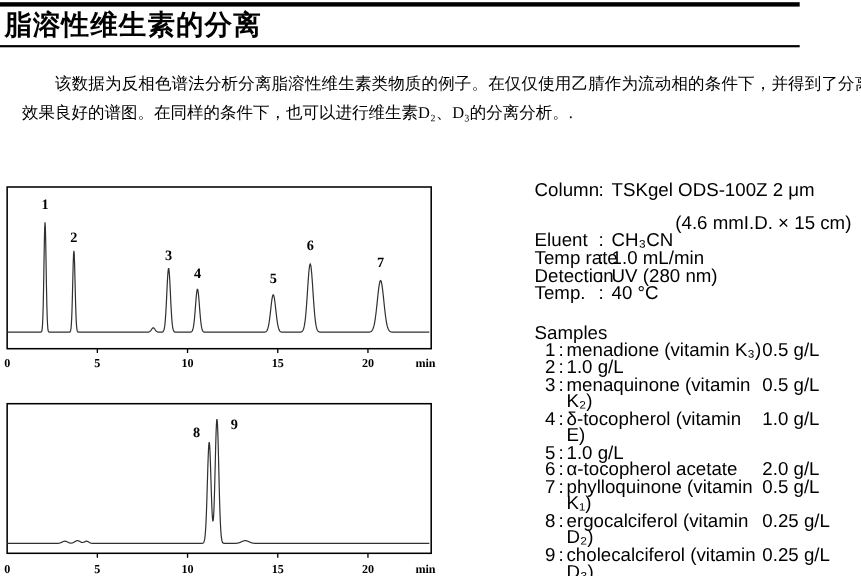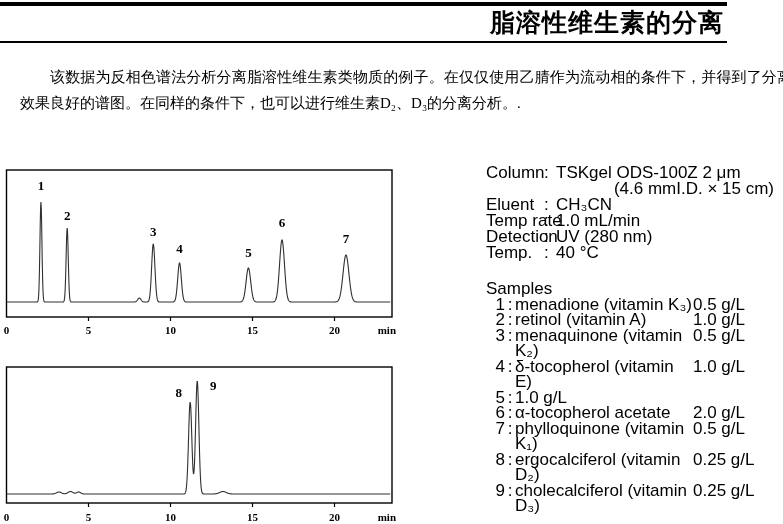--- a/index.html
+++ b/index.html
@@ -4,21 +4,21 @@
 <style>
   html,body{margin:0;padding:0;}
   body{
     width:783px;height:524px;background:#ffffff;position:relative;overflow:hidden;
     font-family:"Liberation Sans","DejaVu Sans",sans-serif;color:#000;
   }
   .rule-top{position:absolute;left:0;top:2px;width:727px;height:4px;background:#000;}
   .title{
     position:absolute;left:4px;top:6px;margin:0;width:720px;
     font-family:"Liberation Serif","DejaVu Serif",serif;
-    font-size:25px;font-weight:bold;letter-spacing:1px;white-space:nowrap;text-align:right;
+    font-size:25px;font-weight:bold;letter-spacing:1px;white-space:nowrap;
   }
   .rule-mid{position:absolute;left:0;top:41px;width:727px;height:2px;background:#000;}
   .intro{
     position:absolute;left:4px;top:48px;width:772px;margin:16px;
     font-family:"Liberation Serif","DejaVu Serif",serif;
     font-size:15px;line-height:26px;text-indent:2em;text-align:justify;
   }
   .chart{position:absolute;left:0;}
   #chart1{top:160px;width:400px;height:185px;}
   #chart2{top:355px;width:400px;height:169px;}
@@ -27,21 +27,21 @@
     font-size:11px;font-weight:bold;fill:#000;
   }
   svg text.peaknum{
     font-family:"Liberation Serif","DejaVu Serif",serif;
     font-size:13px;font-weight:bold;fill:#000;
   }
   .panel{position:absolute;left:486px;top:165px;width:291px;font-size:17px;line-height:16px;}
   .cond-row{display:grid;grid-template-columns:58px 12px 1fr;}
   .cond-row .lab{white-space:nowrap;}
   .cond-row .col{text-align:left;}
-  .cond-row.indent .val{grid-column:1 / span 3;text-align:right;padding-right:3px;}
+  .cond-row.indent .val{grid-column:1 / span 3;text-align:right;padding-right:3px;margin-top:14px;}
   .samples-heading{margin-top:20px;line-height:15.5px;}
   .samples{width:261px;line-height:15.5px;}
   .sample-row{display:grid;grid-template-columns:19px 10px 1fr 54px;}
   .sample-row .num{text-align:right;}
   .sample-row .colon{text-align:center;}
   .sample-row .conc{text-align:left;white-space:nowrap;}
   .inj{margin-top:10px;line-height:15.5px;}
 </style>
 </head>
 <body>
@@ -128,21 +128,20 @@
   <div class="samples" id="samples">
       <div class="sample-row">
         <span class="num">1</span>
         <span class="colon">:</span>
         <span class="name">menadione (vitamin K₃)</span>
         <span class="conc">0.5 g/L</span>
       </div>
       <div class="sample-row">
         <span class="num">2</span>
         <span class="colon">:</span>
-        <span class="name">retinol (vitamin A)</span>
         <span class="conc">1.0 g/L</span>
       </div>
       <div class="sample-row">
         <span class="num">3</span>
         <span class="colon">:</span>
         <span class="name">menaquinone (vitamin K₂)</span>
         <span class="conc">0.5 g/L</span>
       </div>
       <div class="sample-row">
         <span class="num">4</span>

